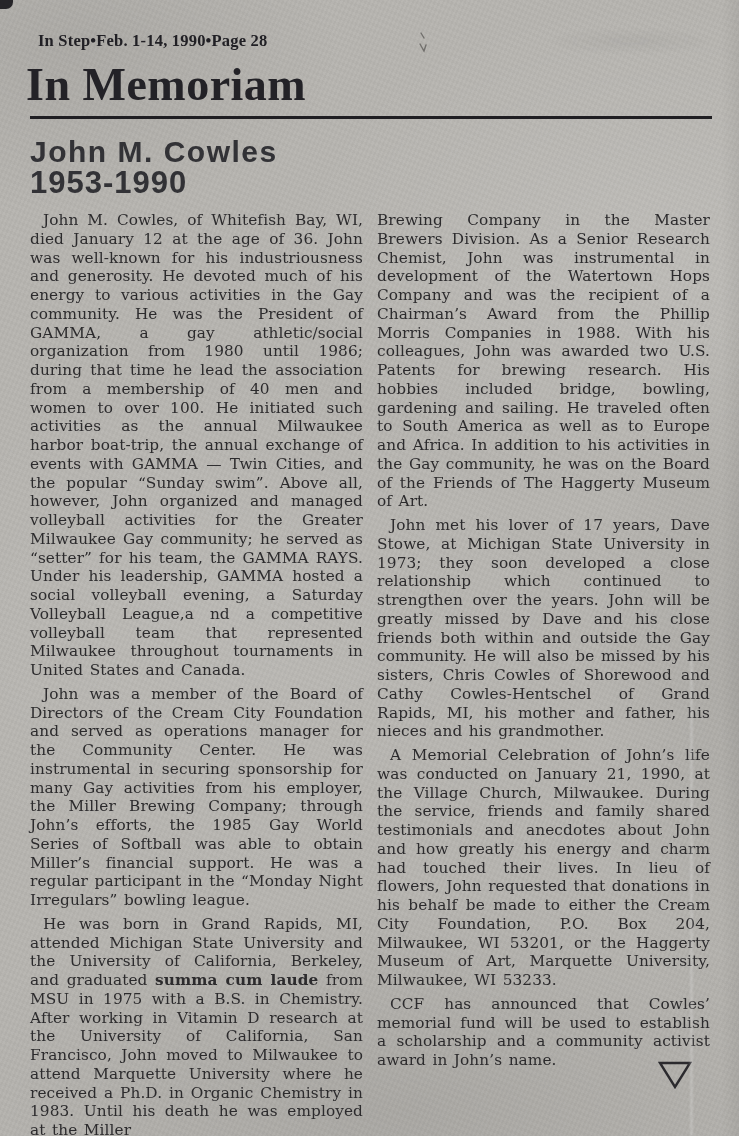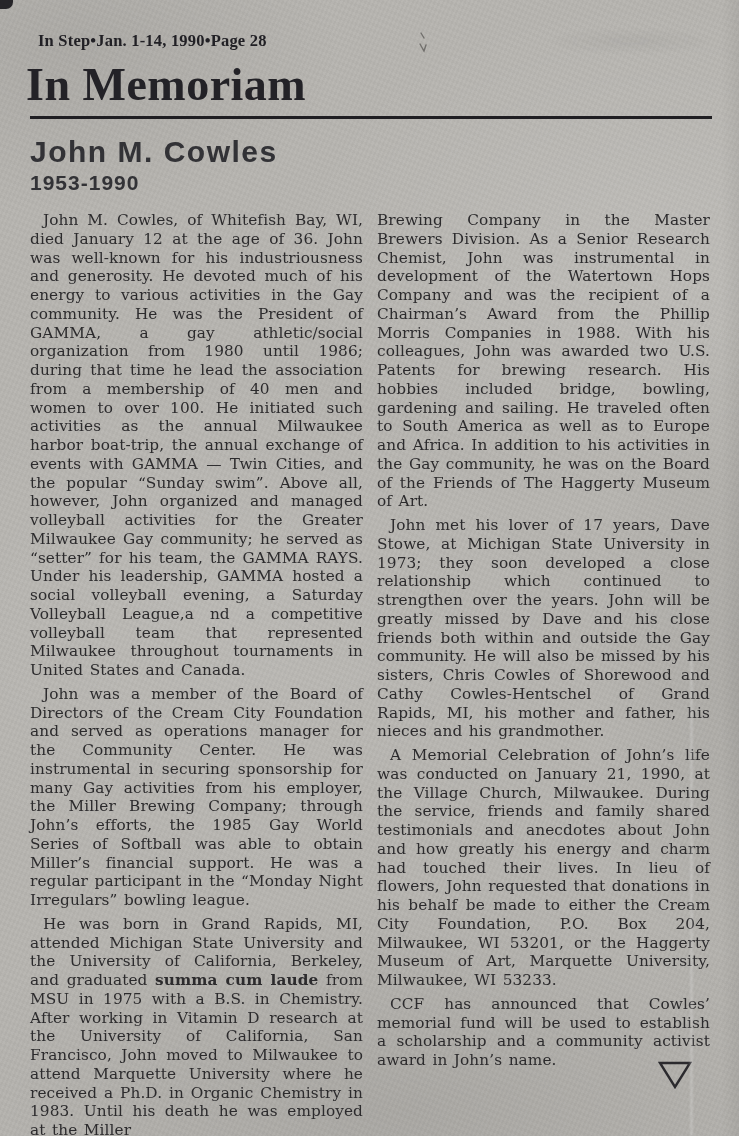--- a/index.html
+++ b/index.html
@@ -48,21 +48,21 @@
   }
   .obit-header {
     width: 680px;
     margin: 17px 0 0 30px;
     text-align: left;
     font-family: "Liberation Sans", sans-serif;
     font-weight: bold;
     color: #323236;
   }
   .obit-name  { font-size: 30px; line-height: 32px; letter-spacing: 1.5px; }
-  .obit-years { font-size: 21px; line-height: 30px; letter-spacing: 1px; }
+  .obit-years { font-size: 31px; line-height: 30px; letter-spacing: 1px; }
   .columns {
     display: flex;
     gap: 14px;
     margin: 13px 0 0 30px;
     width: 680px;
   }
   .col {
     width: 333px;
     font-size: 15.3px;
     line-height: 18.75px;
@@ -114,21 +114,21 @@
 <body>
 
 <div class="page">
 
   <div class="corner-mark"></div>
   <div class="smudge-top-right"></div>
   <svg class="ink-speck" viewBox="0 0 12 22">
     <path d="M4,1 L7,6 M3,12 L7,19 L9,13" fill="none" stroke="#4e4c4a" stroke-width="1.4" stroke-linecap="round"></path>
   </svg>
 
-  <div class="masthead">In Step•Jan. 1-14, 1990•Page 28</div>
+  <div class="masthead">In Step•Feb. 1-14, 1990•Page 28</div>
 
   <h1 class="section-title">In Memoriam</h1>
 
   <div class="rule"></div>
 
   <div class="obit-header">
     <div class="obit-name">John M. Cowles</div>
     <div class="obit-years">1953-1990</div>
   </div>
 

